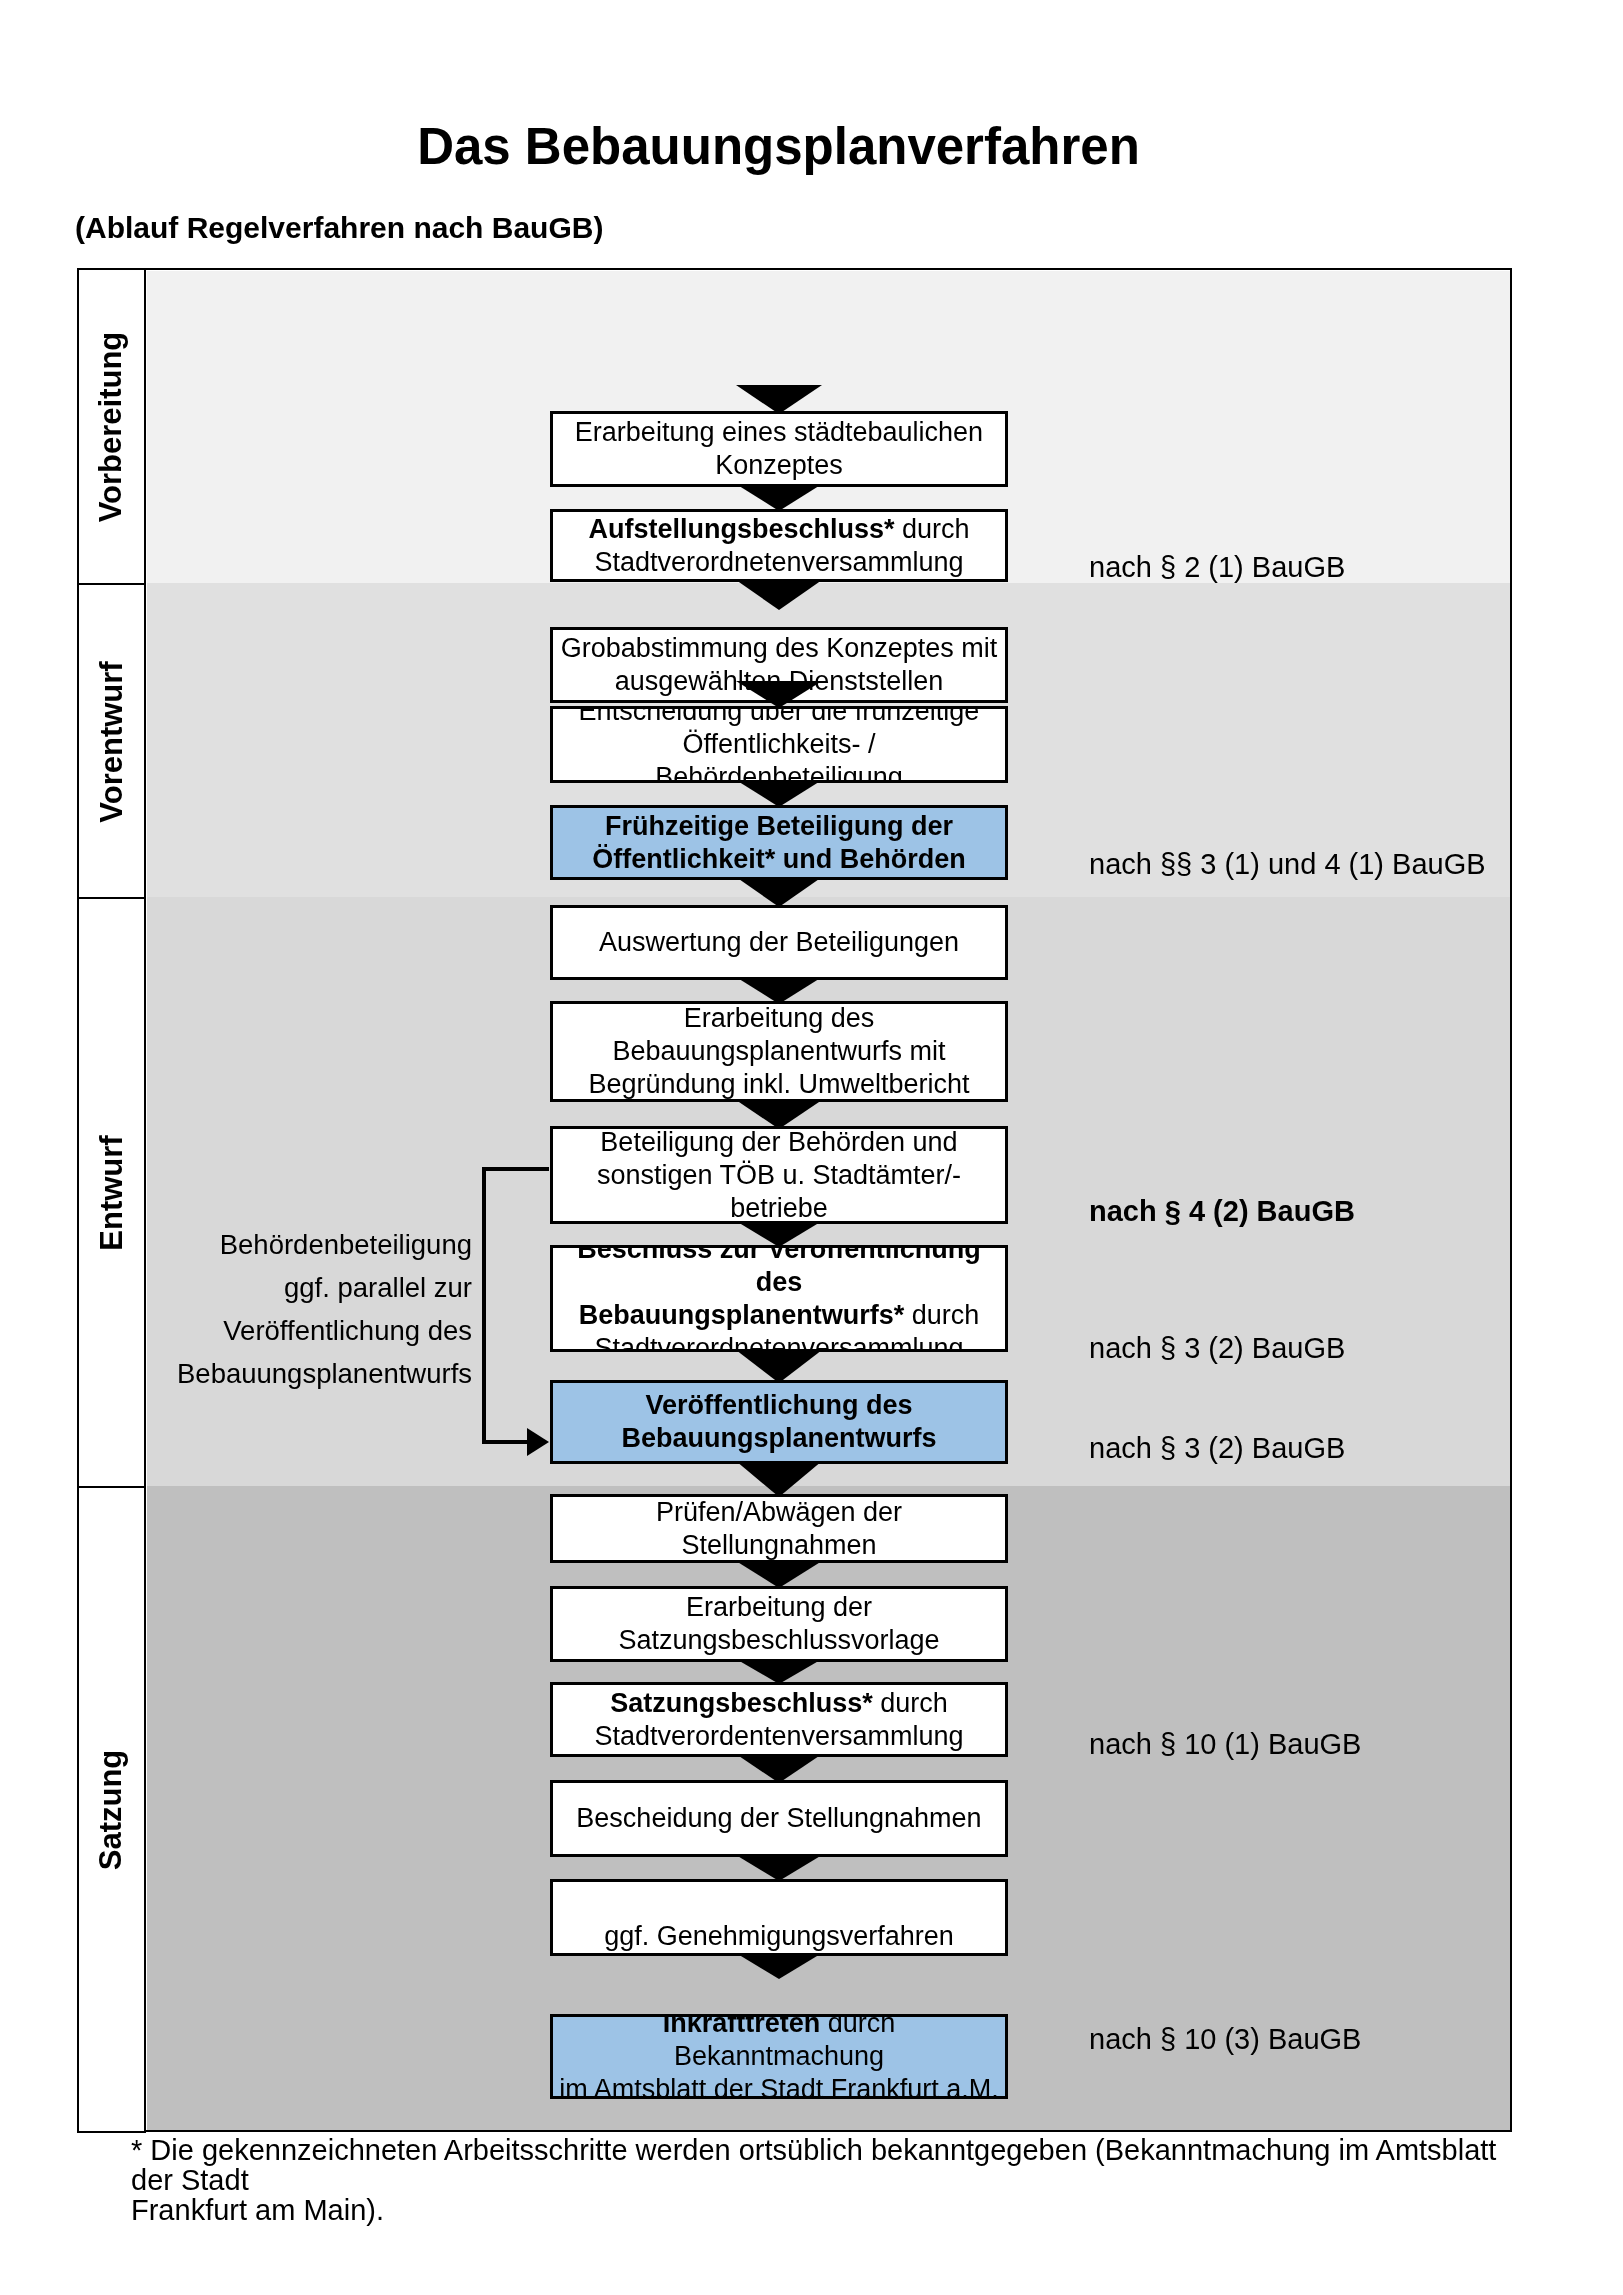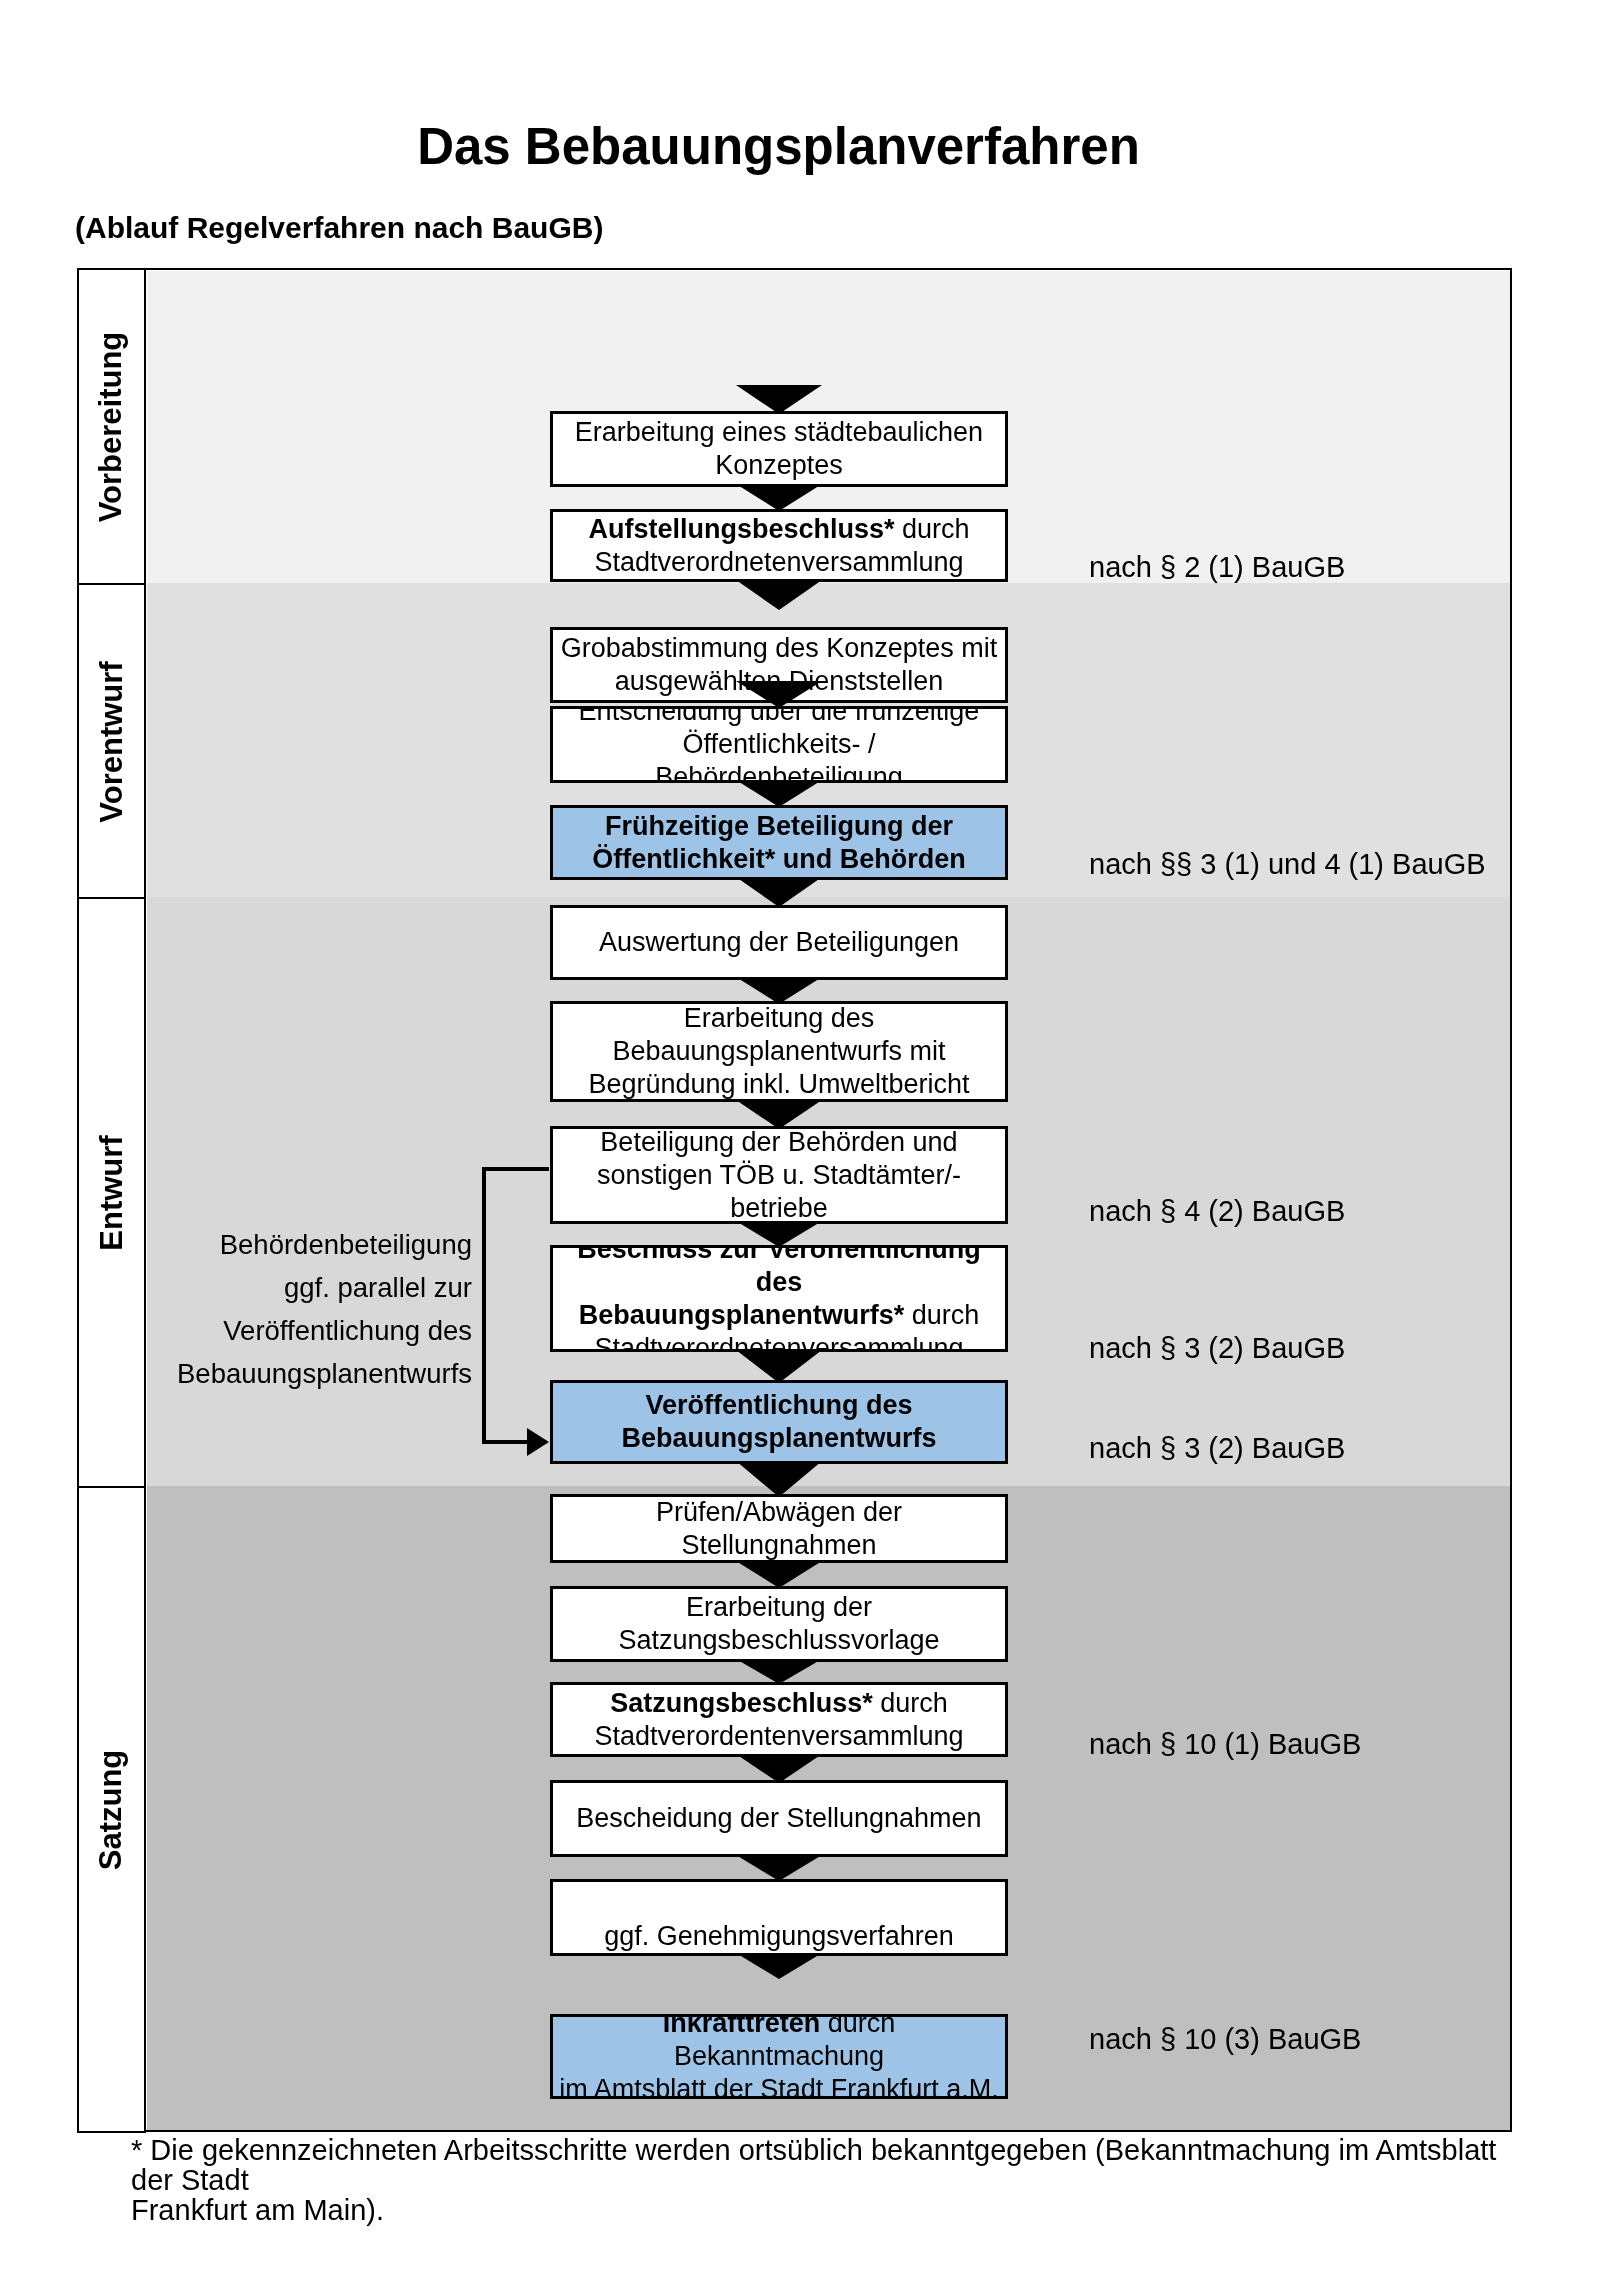--- a/index.html
+++ b/index.html
@@ -117,21 +117,21 @@
   <div class="connector" style="left:482px;top:1440px;width:46px;height:3.9px;"></div>
   <div class="conn-head" style="left:527px;top:1428px;"></div>
 
   <div class="side-note">Behördenbeteiligung
 ggf. parallel zur
 Veröffentlichung des
 Bebauungsplanentwurfs</div>
 
   <div class="legal-ref" style="top:551px;">nach § 2 (1) BauGB</div>
   <div class="legal-ref" style="top:848px;">nach §§ 3 (1) und 4 (1) BauGB</div>
-  <div class="legal-ref" style="top:1195px;">nach § 4 (2) BauGB</div>
+  <div class="legal-ref" style="top:1195px;font-weight:bold;">nach § 4 (2) BauGB</div>
   <div class="legal-ref" style="top:1332px;">nach § 3 (2) BauGB</div>
   <div class="legal-ref" style="top:1432px;">nach § 3 (2) BauGB</div>
   <div class="legal-ref" style="top:1728px;">nach § 10 (1) BauGB</div>
   <div class="legal-ref" style="top:2023px;">nach § 10 (3) BauGB</div>
 
   <div class="footnote">* Die gekennzeichneten Arbeitsschritte werden ortsüblich bekanntgegeben (Bekanntmachung im Amtsblatt  der Stadt
 Frankfurt am Main).</div>
 
 </div>
 

